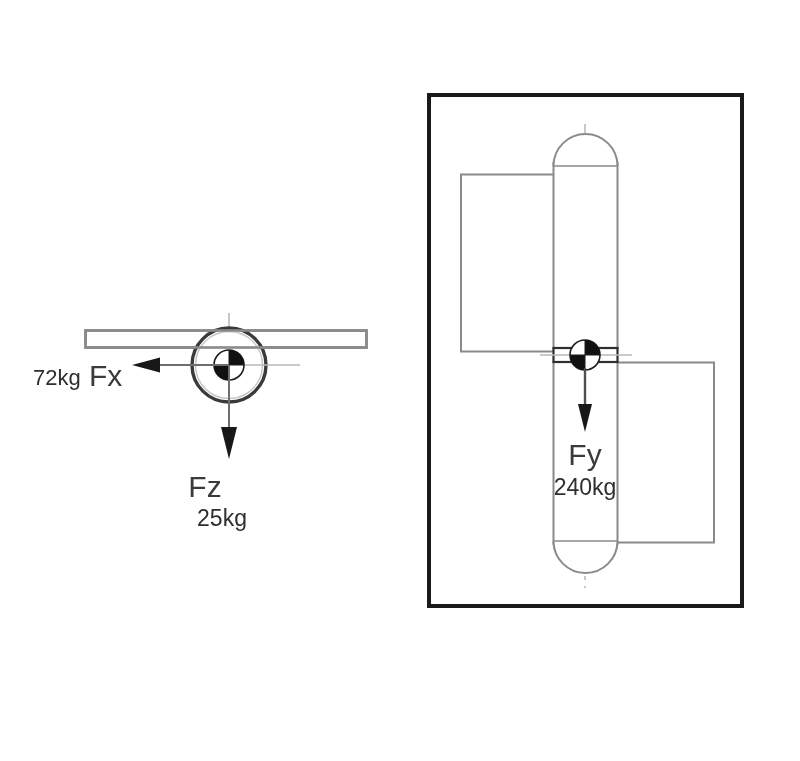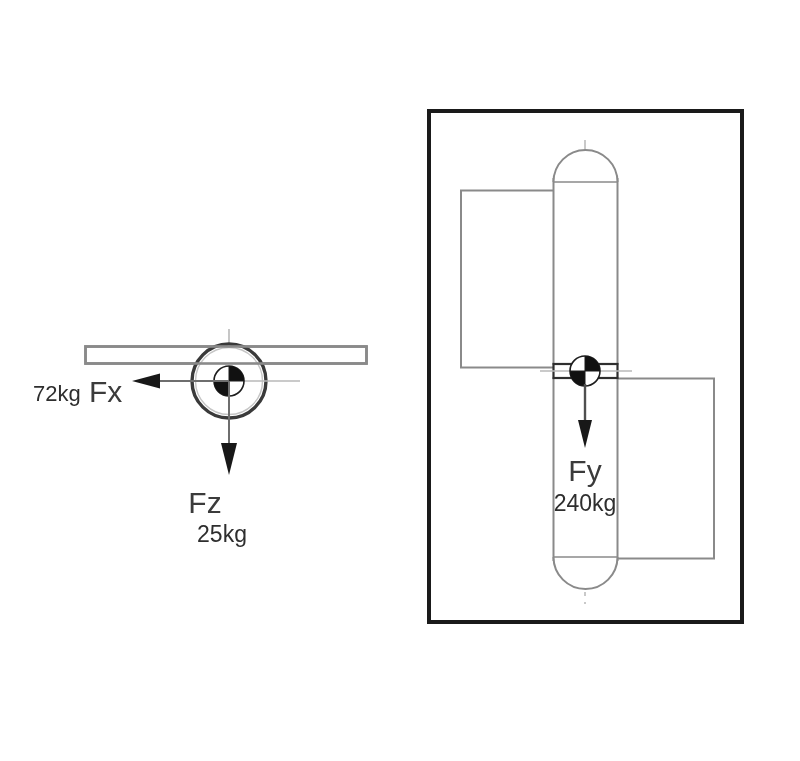--- a/index.html
+++ b/index.html
@@ -10,21 +10,21 @@
   body {
     width: 800px;
     height: 761px;
     font-family: "Liberation Sans", sans-serif;
     position: relative;
     overflow: hidden;
   }
   #canvas-root {
     position: absolute;
     left: 0;
-    top: 16px;
+    top: 0;
     width: 800px;
     height: 539px;
   }
   svg.diagram {
     display: block;
     width: 800px;
     height: 761px;
   }
   .lbl-big {
     font-family: "Liberation Sans", sans-serif;

